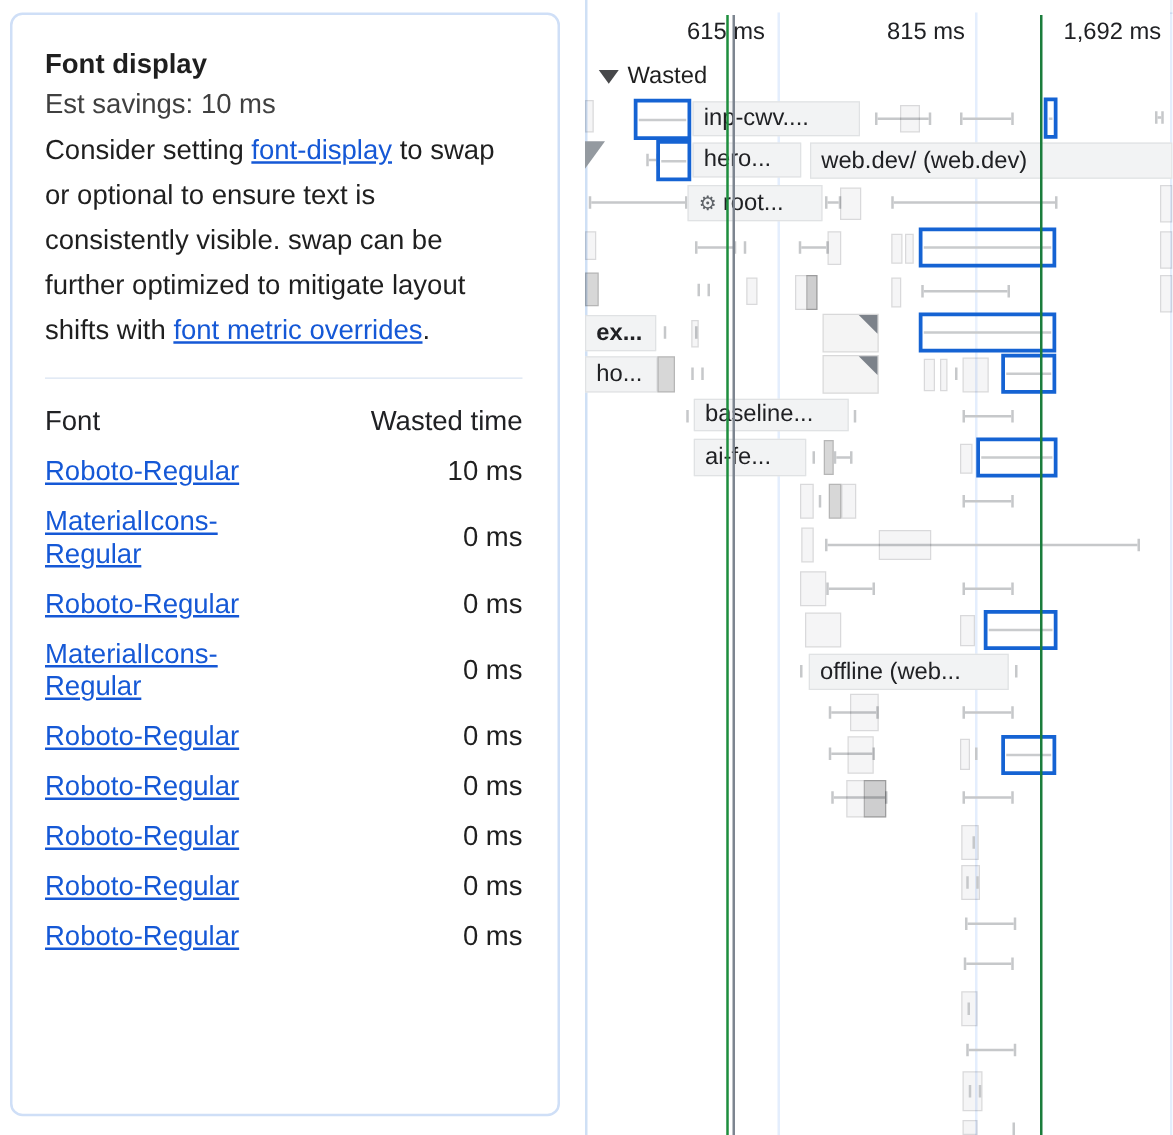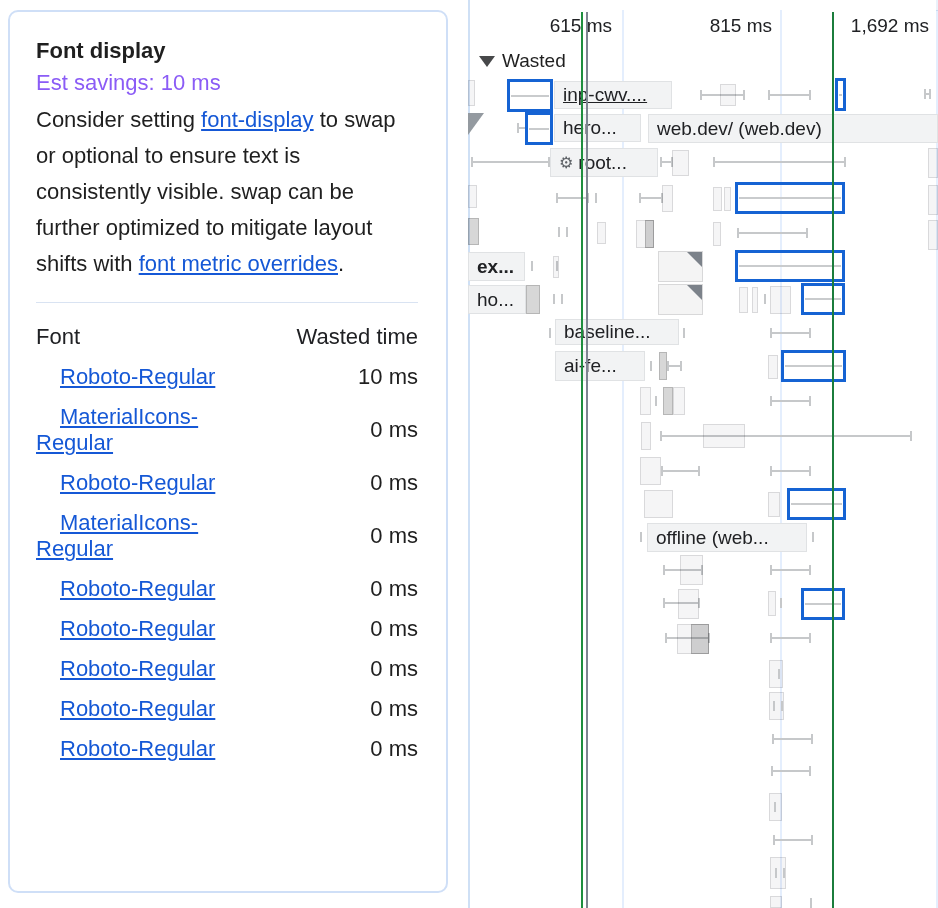--- a/index.html
+++ b/index.html
@@ -3,31 +3,31 @@
 <meta charset="utf-8">
 <style>
   html,body{margin:0;padding:0;background:#ffffff;}
   body{width:938px;height:908px;position:relative;overflow:hidden;
        font-family:"Liberation Sans","DejaVu Sans",sans-serif;color:#202124;}
 
   
   .card{position:absolute;left:8px;top:10px;width:440px;height:883px;box-sizing:border-box;
         background:#fff;border:2px solid #cfdff7;border-radius:10px;padding:24px 28px 20px 26px;}
   .card-title{font-size:22px;font-weight:600;line-height:30px;color:#1f1f1f;}
-  .card-savings{font-size:22px;font-weight:500;line-height:34px;color:#8b5cf6;}
+  .card-savings{font-size:22px;font-weight:500;line-height:34px;color:#404040;}
   .card-desc{font-size:22px;font-weight:400;line-height:36px;margin:2px 0 20px 0;color:#1f1f1f;}
   .lnk{color:#1558d6;text-decoration:underline;cursor:pointer;}
   .divider{height:1px;background:#d9e3f2;margin:0 0 12px 0;}
   .fonts-table{width:100%;border-collapse:collapse;font-size:22px;}
   .fonts-table th{font-weight:400;padding:9px 0 7px 0;}
   .col-font{text-align:left;width:200px;}
   .col-time{text-align:right;}
   .fonts-table td{padding:7px 0;vertical-align:middle;}
   .fonts-table td.val{text-align:right;color:#1f1f1f;}
-  .fonts-table td .lnk{line-height:26px;margin-left:24px;}
+  .fonts-table td .lnk{line-height:26px;}
 
   
   .panel{position:absolute;left:468px;top:0;width:470px;height:908px;}
   .panel-border{position:absolute;left:468px;top:0;bottom:0;width:2px;background:#cfe0f5;}
   .minimap{position:absolute;left:468px;top:0;width:470px;height:10px;background:#eaf1fa;
            border-bottom:1px solid #dfe6ef;}
   .rlabel{position:absolute;top:13px;height:26px;font-size:19px;line-height:26px;color:#202124;text-align:right;}
   .grid{position:absolute;top:10px;bottom:0;width:2px;background:rgba(66,133,244,0.14);}
   .marker{position:absolute;top:12px;bottom:0;width:2px;}
   .track-header{position:absolute;left:479px;top:49px;height:24px;display:flex;align-items:center;gap:7px;
@@ -120,21 +120,21 @@
     <div class="grid" style="left: 622px;"></div>
     <div class="grid" style="left: 780px;"></div>
     <div class="grid" style="left: 936px;"></div>
     <div class="rlabel" style="left: 468px; width: 144px;">615 ms</div>
     <div class="rlabel" style="left: 468px; width: 304px;">815 ms</div>
     <div class="rlabel" style="left: 468px; width: 461px;">1,692 ms</div>
     <div class="req" style="left: 468px; top: 80px; width: 7px; height: 26px;"></div>
     <div class="bluebox" style="left: 507px; top: 79px; width: 46px; height: 33px;">
       <div class="hline"></div>
     </div>
-    <div class="chip" style="left: 554px; top: 81px; width: 118px; height: 28px; text-decoration: underline;">
+    <div class="chip" style="left: 554px; top: 81px; width: 134px; height: 28px;">
       <span>inp-cwv....</span>
     </div>
     <div class="whisk" style="width: 45px; left: 700px; top: 90px;"></div>
     <div class="req" style="left: 720px; top: 84px; width: 16px; height: 22px;"></div>
     <div class="whisk" style="width: 43px; left: 768px; top: 90px;"></div>
     <div class="bluebox" style="left: 835px; top: 78px; width: 11px; height: 33px;">
       <div class="hline"></div>
     </div>
     <div class="whisk" style="width: 7px; left: 924px; top: 89px;"></div>
     <div class="tri" style="left: 468px; top: 113px;"></div>

